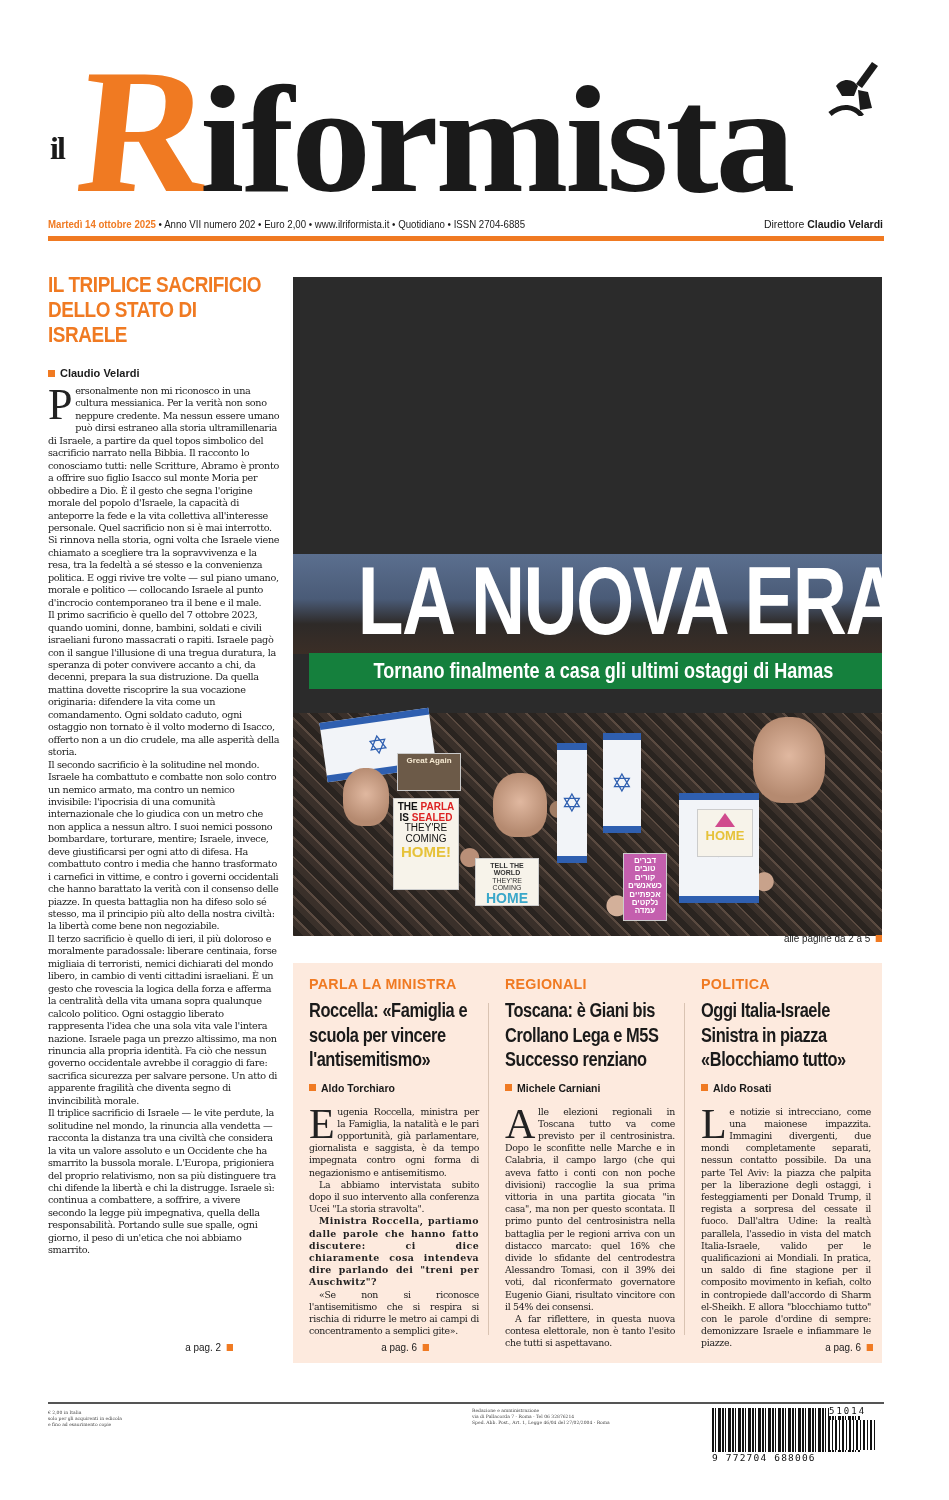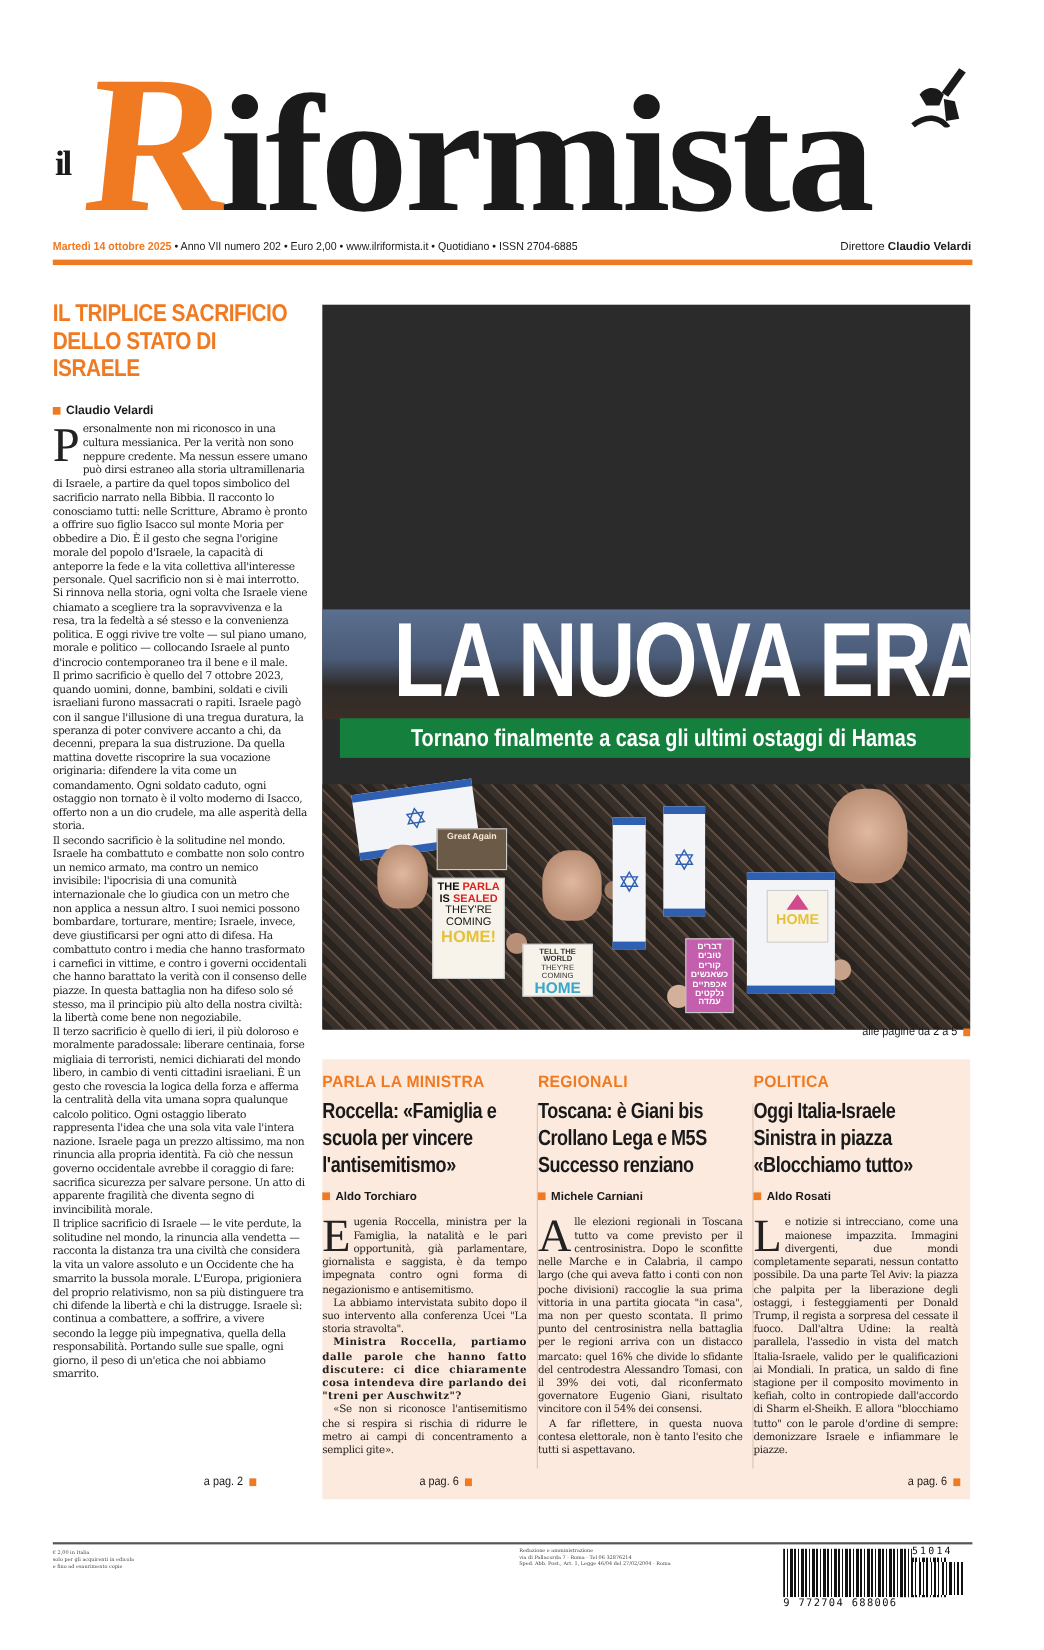--- a/index.html
+++ b/index.html
@@ -56,21 +56,21 @@
   .il-flag::after { content: "✡"; position: absolute; left: 50%; top: 50%; transform: translate(-50%,-50%); color: #2f5fb0; font-size: 26px; line-height: 1; font-family: "DejaVu Sans", sans-serif; }
   .face { position: absolute; border-radius: 45% 45% 40% 40%; background: radial-gradient(circle at 50% 45%, #e0b8a0, #b58a70 70%); }
   .sign { position: absolute; background: #f7f3ea; border: 1px solid #ccc; font-family: "Liberation Sans", sans-serif; font-weight: 700; text-align: center; line-height: 1.05; padding: 3px; }
   .sign-pink { background: #c45fae; color: #fff; font-size: 8px; }
 
   .photo-caption { position: absolute; right: 67px; top: 932px; font-family: "Liberation Sans", sans-serif; font-size: 11px; color: #1a1a1a; display: flex; align-items: center; gap: 6px; transform: scaleX(0.9); transform-origin: right; }
   .photo-caption .sq { width: 7px; height: 7px; background: #f07a22; display: inline-block; }
 
   
   .boxes { position: absolute; left: 293px; top: 963px; width: 589px; height: 400px; background: #fdeade; display: flex; padding: 12px 0 0 0; }
-  .box { position: relative; width: 196px; padding: 0 10px 0 0; }
+  .box { position: relative; width: 196px; padding: 0 10px 0 16px; }
   .box + .box { }
   .box-divider { position: absolute; right: 0; top: 28px; bottom: 28px; width: 1px; background: #d9c3b2; }
   .box-kicker { font-family: "Liberation Sans", sans-serif; font-weight: 700; font-size: 15px; color: #f07a22; letter-spacing: 0.3px; transform: scaleX(0.95); transform-origin: left; white-space: nowrap; }
   .box-title { margin-top: 6px; font-family: "Liberation Sans", sans-serif; font-weight: 700; font-size: 20px; line-height: 24.5px; color: #1a1a1a; letter-spacing: -0.5px; transform: scaleX(0.82); transform-origin: left; width: 215px; }
   .box-byline { margin-top: 10px; font-family: "Liberation Sans", sans-serif; font-weight: 700; font-size: 10.5px; display: flex; align-items: center; gap: 5px; }
   .box-byline .sq { width: 7px; height: 7px; background: #f07a22; display: inline-block; }
   .box-body { margin-top: 12px; font-family: "DejaVu Serif", serif; font-size: 9.4px; line-height: 12.2px; color: #222; text-align: justify; letter-spacing: -0.3px; }
   .box-body p { margin: 0; }
   .box-body .indent { text-indent: 10px; }
   .box-body .q { font-weight: 700; text-indent: 10px; letter-spacing: 0.4px; }

